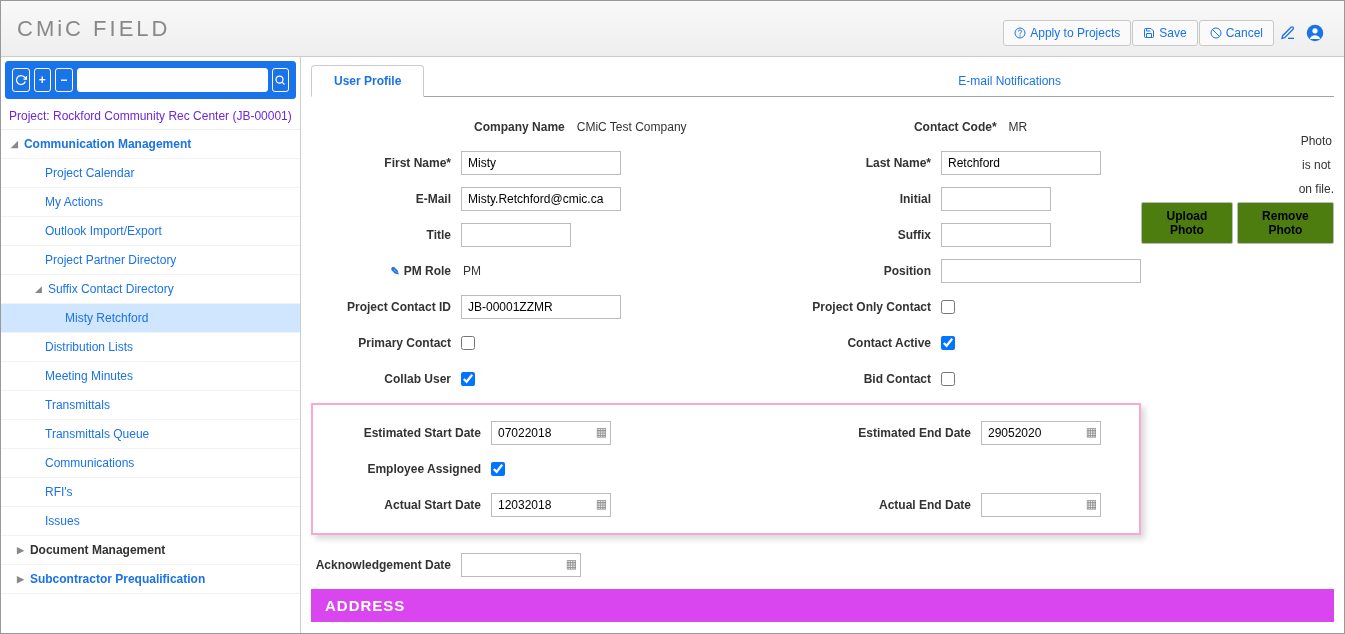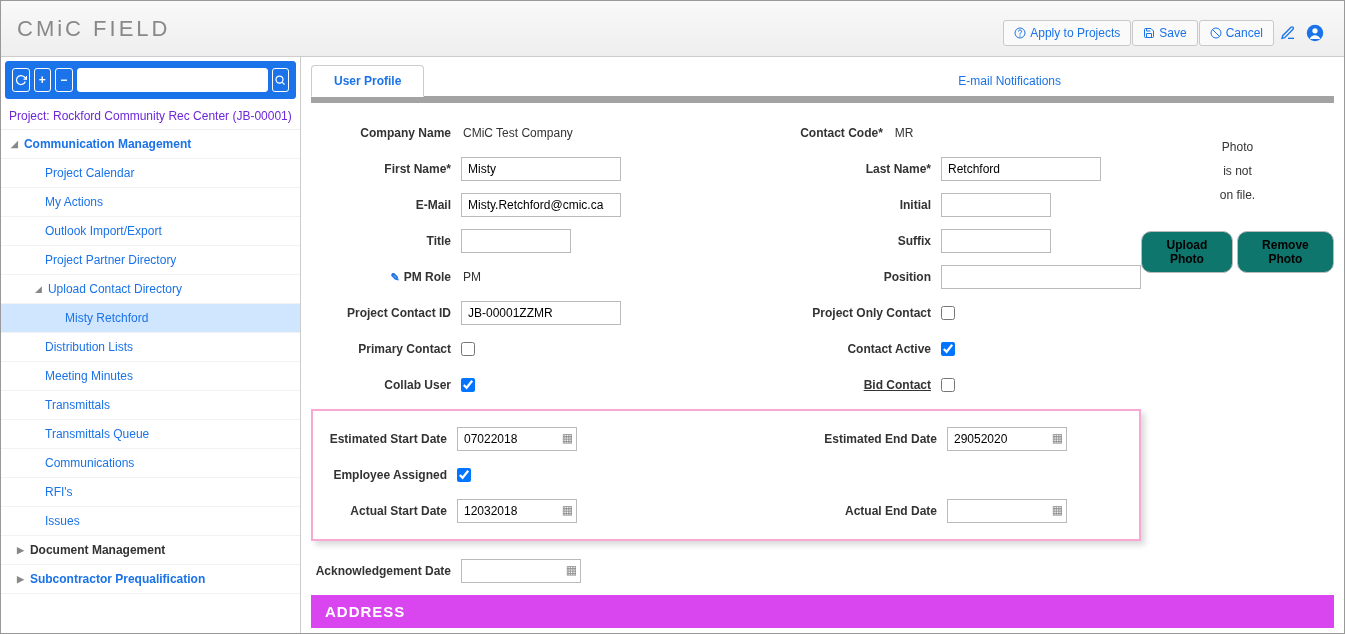--- a/index.html
+++ b/index.html
@@ -18,39 +18,39 @@
 .sb-tree { overflow-y: auto; flex: 1; }
 .tree-item { padding: 7px 10px 7px 20px; color: #1a73e8; cursor: pointer; border-bottom: 1px solid #f2f2f2; display: flex; align-items: center; gap: 6px; }
 .tree-item.l1 { padding-left: 10px; font-weight: bold; color: #1a73e8; }
 .tree-item.l2 { padding-left: 44px; }
 .tree-item.l2b { padding-left: 34px; }
 .tree-item.l3 { padding-left: 64px; }
 .tree-item.selected { background: #d0e6ff; }
 .tree-item.section { padding-left: 16px; color: #333; font-weight: bold; }
 .tri { font-size: 9px; color: #888; }
 .content { flex: 1; padding: 8px 10px 0 10px; overflow-y: auto; }
-.tabs { display: flex; border-bottom: 7px solid #a3a3a3; margin-bottom: 12px; }
+.tabs { display: flex; border-bottom: 1px solid #a3a3a3; margin-bottom: 12px; }
 .tab { padding: 8px 22px; color: #1a73e8; border: 1px solid transparent; border-bottom: none; cursor: pointer; border-radius: 4px 4px 0 0; }
 .tab.active { border-color: #ccc; background: #fff; font-weight: bold; border-bottom: 1px solid #fff; margin-bottom: -1px; }
 .tab.right { margin-left: auto; margin-right: 250px; }
 .form-row { display: flex; align-items: center; min-height: 36px; }
 .form-label { width: 150px; text-align: right; padding-right: 10px; font-weight: bold; font-size: 12px; display: flex; justify-content: flex-end; align-items: center; gap: 4px; }
 .form-input { width: 160px; height: 24px; border: 1px solid #bbb; padding: 0 6px; font-size: 12px; }
 .form-text { font-size: 12px; padding-left: 2px; }
-.two-col { display: flex; gap: 40px; }
+.two-col { display: flex; gap: 40px; justify-content: center; }
 .col { flex: 0 0 auto; }
 .checkbox { width: 14px; height: 14px; }
 .highlight-box { border: 2px solid #f9a8d4; box-shadow: 4px 4px 6px rgba(0,0,0,0.15); padding: 10px 4px; margin: 6px 0 12px 0; }
 .date-input-wrap { position: relative; display: inline-block; }
 .date-input { width: 120px; height: 24px; border: 1px solid #bbb; padding: 0 6px; font-size: 12px; }
 .date-cal { position: absolute; right: 4px; top: 4px; color: #888; cursor: pointer; font-size: 12px; }
-.photo-panel { display: flex; flex-direction: column; align-items: center; gap: 24px; padding-top: 20px; width: 240px; }
+.photo-panel { display: flex; flex-direction: column; align-items: flex-end; gap: 1px; padding-top: 20px; width: 240px; }
 .photo-text { color: #333; text-align: center; line-height: 2; }
 .photo-btns { display: flex; gap: 4px; }
-.photo-btn { border: 1px solid #bbb; background: #0f766e; padding: 6px 10px; font-size: 12px; font-weight: bold; cursor: pointer; border-radius: 10px; }
+.photo-btn { border: 1px solid #bbb; background: #4d7c0f; padding: 6px 10px; font-size: 12px; font-weight: bold; cursor: pointer; border-radius: 2px; }
 .section-header { background: #d946ef; color: #fff; font-weight: bold; padding: 8px 14px; font-size: 15px; letter-spacing: 1px; margin-top: 6px; }
 .pencil { color: #1a73e8; font-size: 11px; }
 svg { display: block; }
 </style>
 </head>
 <body>
 
 <div class="topbar">
   <div class="logo">CMiC FIELD</div>
   <div class="topbar-buttons">
@@ -123,21 +123,21 @@
       <div class="tree-item l1">
         <span class="tri">◢</span>
         <span>Communication Management</span>
       </div>
       <div class="tree-item l2">Project Calendar</div>
       <div class="tree-item l2">My Actions</div>
       <div class="tree-item l2">Outlook Import/Export</div>
       <div class="tree-item l2">Project Partner Directory</div>
       <div class="tree-item l2b">
         <span class="tri">◢</span>
-        <span>Upload Contact Directory</span>
+        <span>Suffix Contact Directory</span>
       </div>
       <div class="tree-item l3 selected">Misty Retchford</div>
       <div class="tree-item l2">Distribution Lists</div>
       <div class="tree-item l2">Meeting Minutes</div>
       <div class="tree-item l2">Transmittals</div>
       <div class="tree-item l2">Transmittals Queue</div>
       <div class="tree-item l2">Communications</div>
       <div class="tree-item l2">RFI's</div>
       <div class="tree-item l2">Issues</div>
       <div class="tree-item section">
@@ -228,21 +228,21 @@
             </div>
             <div class="form-row">
               <div class="form-label" style="width:200px;">Project Only Contact</div>
               <input type="checkbox" class="checkbox" style="">
             </div>
             <div class="form-row">
               <div class="form-label" style="width:200px;">Contact Active</div>
               <input type="checkbox" class="checkbox" checked="" style="">
             </div>
             <div class="form-row">
-              <div class="form-label" style="width:200px;text-decoration:underline;">Bid Contact</div>
+              <div class="form-label" style="width:200px;">Bid Contact</div>
               <input type="checkbox" class="checkbox" style="">
             </div>
           </div>
         </div>
 
         <div class="highlight-box">
           <div class="two-col">
             <div class="col">
               <div class="form-row">
                 <div class="form-label" style="width:140px;">Estimated Start Date</div>

